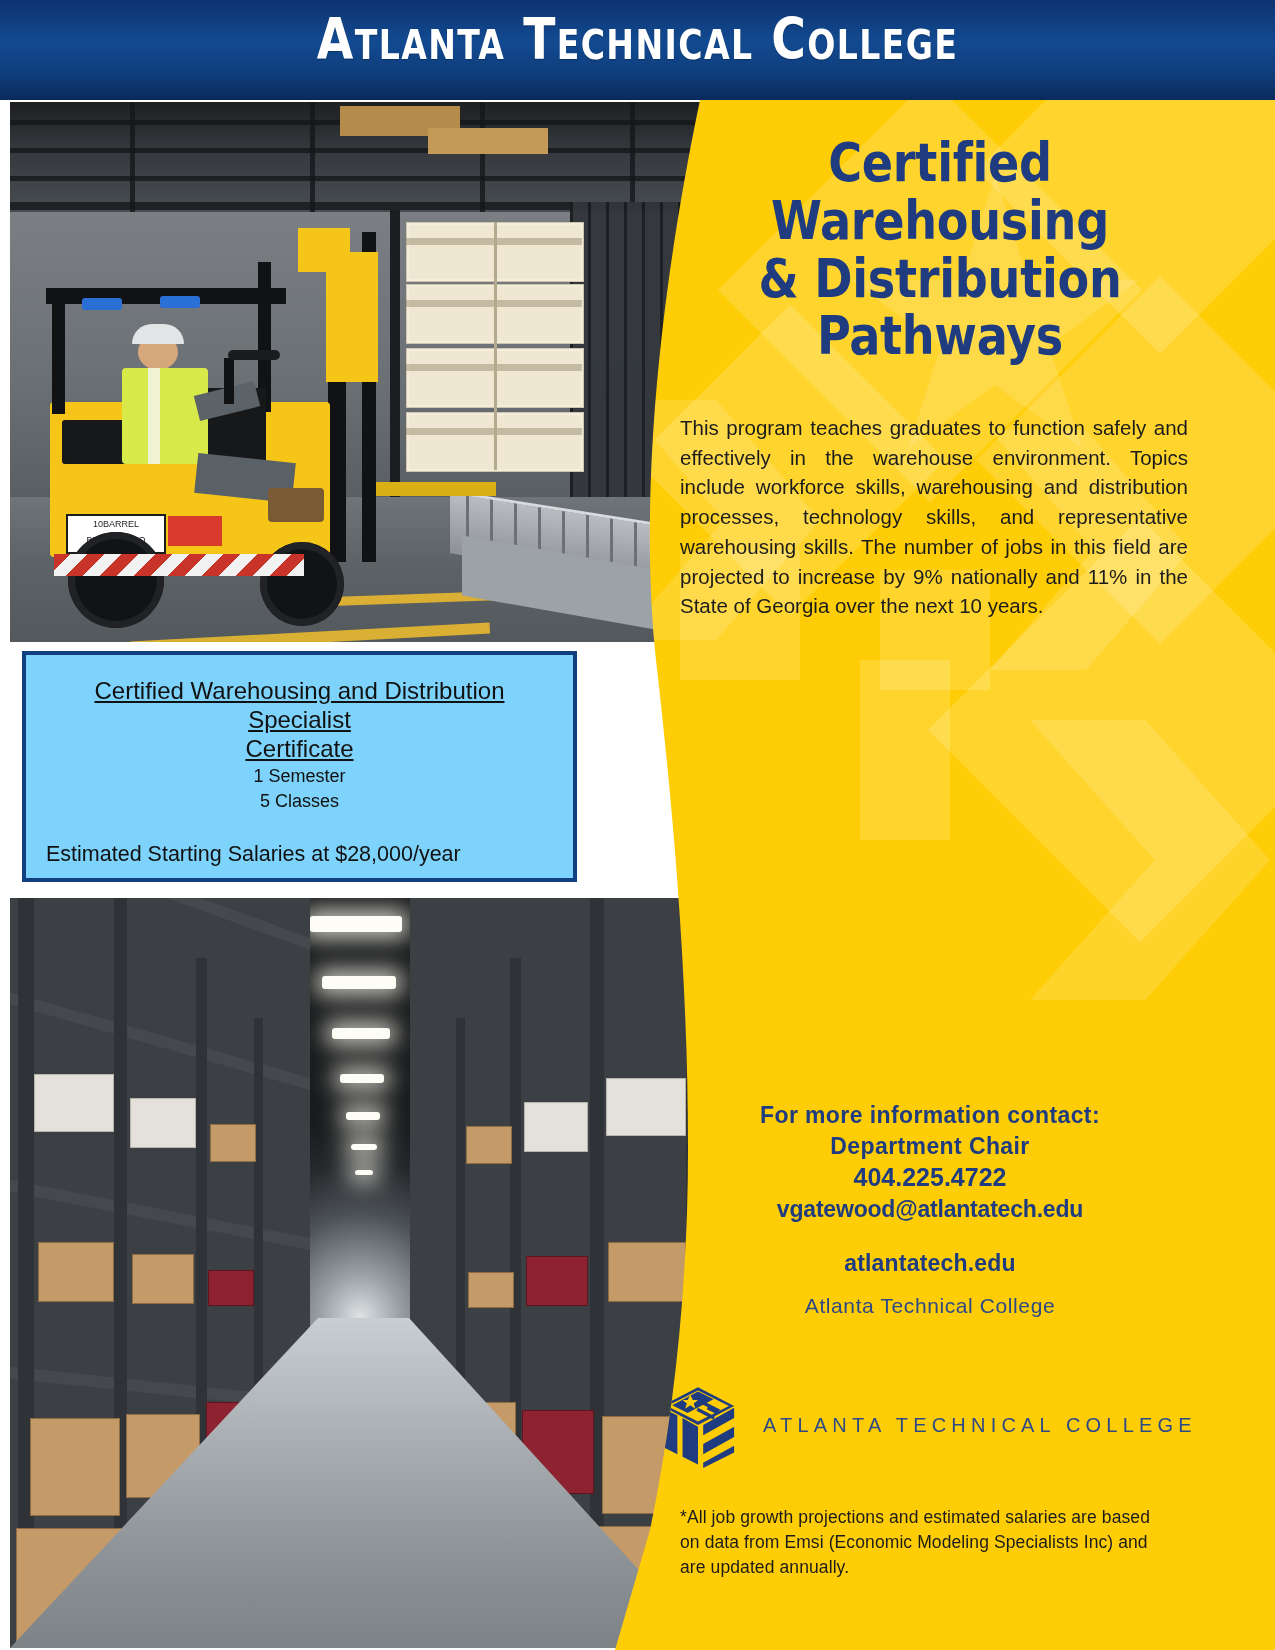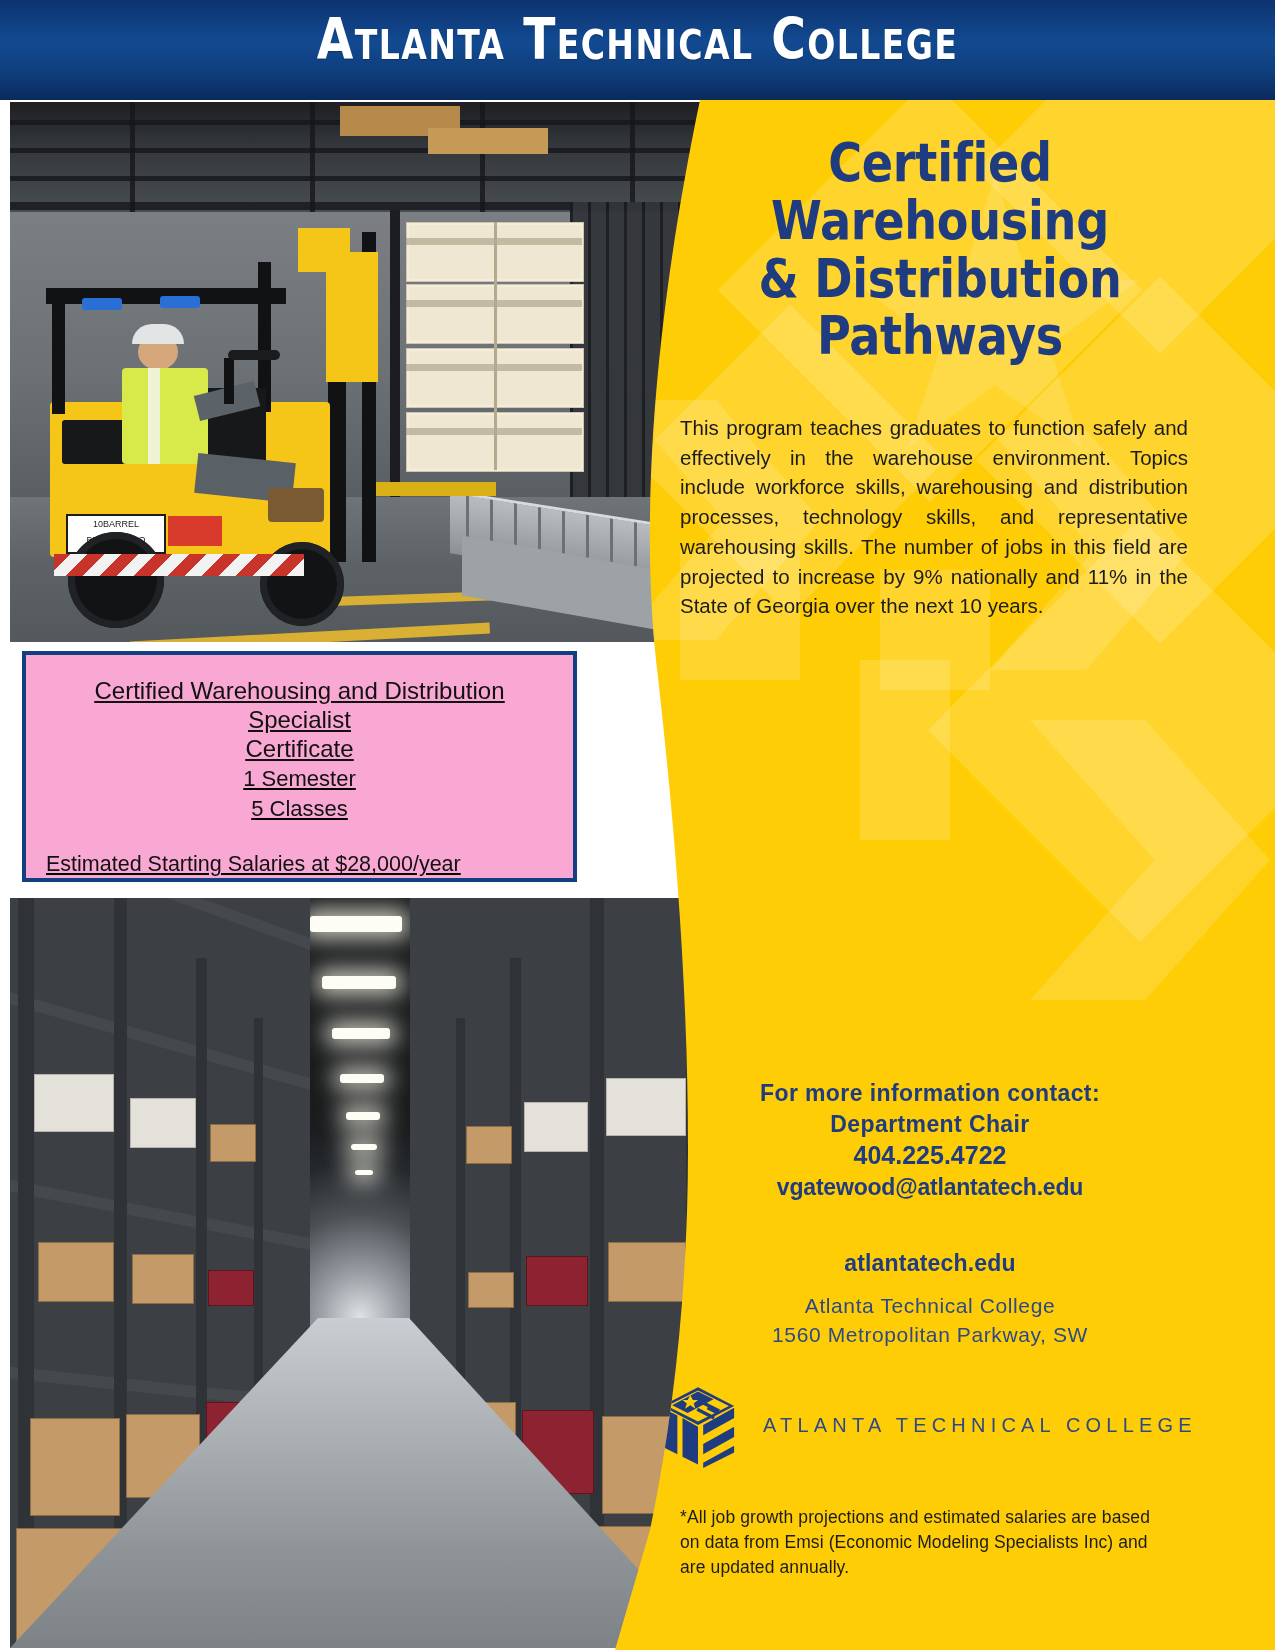--- a/index.html
+++ b/index.html
@@ -102,46 +102,46 @@
     font-family:"Liberation Sans Narrow","DejaVu Sans Condensed","Liberation Sans",sans-serif;
     font-weight:700;font-size:54px;line-height:1.07;letter-spacing:-.3px;
     transform:scaleX(.95);transform-origin:center top;
   }
   .flyer-desc{
     position:absolute;left:120px;top:313px;width:508px;
     color:#1c1c1c;font-size:20.5px;line-height:1.45;text-align:justify;
     font-family:"Liberation Sans",sans-serif;
   }
 
-  .contact-block{position:absolute;left:105px;top:978px;width:530px;text-align:center;color:#1f3c80;}
+  .contact-block{position:absolute;left:105px;top:1000px;width:530px;text-align:center;color:#1f3c80;}
   .contact-line{font-weight:700;font-size:23px;line-height:1.33;letter-spacing:.4px;}
   .contact-line.phone{font-size:25px;letter-spacing:0px;}
   .contact-line.email{font-size:23px;letter-spacing:-.2px;}
   .website{position:absolute;left:105px;top:1150px;width:530px;text-align:center;
     color:#1f3c80;font-weight:700;font-size:23px;letter-spacing:.2px;}
 
   .address-block{position:absolute;left:105px;top:1192px;width:530px;text-align:center;color:#2e4a86;}
   .address-line{font-size:21px;line-height:1.38;font-weight:400;letter-spacing:.6px;}
 
   .logo-row{position:absolute;left:95px;top:1280px;width:560px;height:90px;display:flex;align-items:center;}
   .logo-mark{width:86px;height:86px;flex:0 0 86px;position:relative;}
   .logo-word{margin-left:22px;color:#2e4a86;font-size:20px;letter-spacing:5.2px;white-space:nowrap;font-weight:400;}
 
   .footnote{position:absolute;left:120px;top:1390px;width:470px;color:#1c1c1c;
     font-size:17.5px;line-height:1.42;letter-spacing:.1px;margin-top:15px;}
 
   
   .cert-box{
     position:absolute;left:22px;top:651px;width:555px;height:231px;
-    background:#f9a8d4;border:4px solid #123f7f;box-sizing:border-box;text-decoration:underline;
+    background:#7dd3fc;border:4px solid #123f7f;box-sizing:border-box;
   }
   .cert-head{margin:22px 20px 0 20px;text-align:center;color:#111;
     font-size:24px;line-height:1.2;}
   .cert-head u{text-decoration:underline;text-underline-offset:2px;}
-  .cert-sub{text-align:center;color:#111;font-size:22px;line-height:1.25;margin-top:2px;}
+  .cert-sub{text-align:center;color:#111;font-size:18px;line-height:1.25;margin-top:2px;}
   .cert-careers{margin:26px 0 0 20px;color:#111;font-size:21.5px;}
   .cert-salary{margin:30px 0 0 20px;color:#111;font-size:21.5px;}
 </style>
 </head>
 <body>
 
 <div class="page">
 
   <div class="header">
     <div class="header-title">Atlanta Technical College</div>
@@ -320,21 +320,20 @@
         <div class="contact-line">For more information contact:</div>
         <div class="contact-line">Department Chair</div>
         <div class="contact-line phone">404.225.4722</div>
         <div class="contact-line email">vgatewood@atlantatech.edu</div>
       </div>
 
       <div class="website">atlantatech.edu</div>
 
       <div class="address-block">
         <div class="address-line">Atlanta Technical College</div>
-        <div class="address-line">1560 Metropolitan Parkway, SW</div>
       </div>
 
       <div class="logo-row">
         <div class="logo-mark">
           <svg viewBox="0 0 100 100" width="86" height="86" aria-hidden="true">
 
             <polygon points="50,6 92,28 50,50 8,28" fill="#1f3c80"></polygon>
             <polygon points="50,10 86,28 50,46 14,28" fill="#ffcd05"></polygon>
             <polygon points="50,11 68,20 38,36 20,27" fill="#1f3c80"></polygon>
             <polygon points="41,15 44,21 50,21 45,25 47,31 41,27 35,31 37,25 32,21 38,21" fill="#ffcd05"></polygon>

